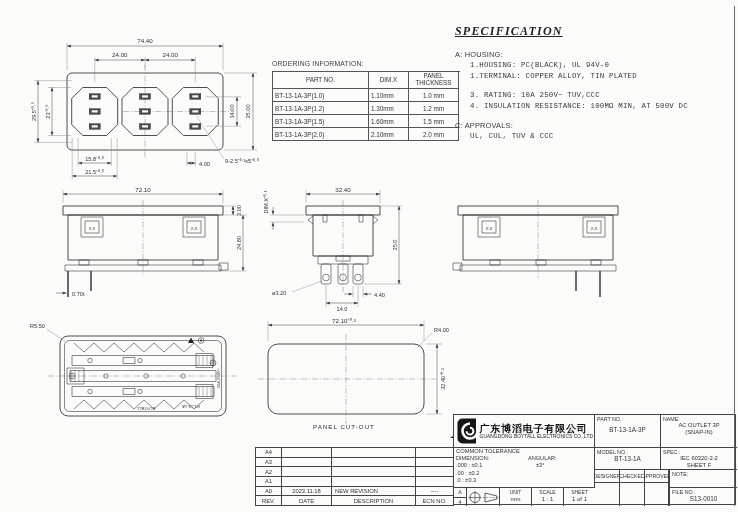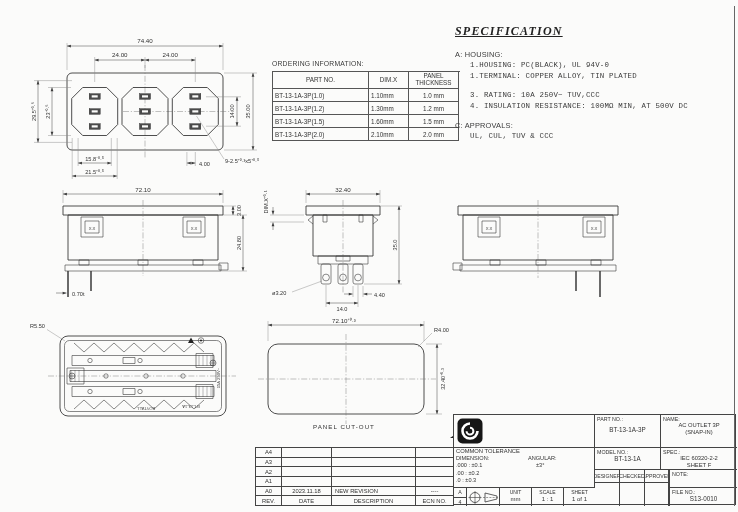--- a/index.html
+++ b/index.html
@@ -448,20 +448,24 @@
 </div>
 
 <div id="title-block" class="abs">
 
   <div class="tb br bb" id="logo-cell" style="left:0;top:0;width:141px;height:33px">
     <svg width="26" height="26">
       <rect x="0.5" y="0.5" width="25" height="25" rx="5" fill="#161616"></rect>
       <path d="M13,5.5 a7.5,7.5 0 1 0 7.5,7.5" stroke="#fff" stroke-width="2.6" fill="none"></path>
       <path d="M13,9.8 a3.4,3.4 0 1 1 -3.4,3.4" stroke="#fff" stroke-width="2" fill="none"></path>
     </svg>
+    <div style="margin-left:4px">
+      <div id="company-cn">广东博滔电子有限公司</div>
+      <div id="company-en">GUANGDONG BOYTALL ELECTRONICS CO.,LTD</div>
+    </div>
   </div>
 
   <div class="tb br bb" style="left:141px;top:0;width:66px;height:33px">
     <div class="tb-label">PART NO.:</div>
     <div class="tb-val" style="margin-top:4px">BT-13-1A-3P</div>
   </div>
 
   <div class="tb bb" style="left:207px;top:0;width:76px;height:33px">
     <div class="tb-label">NAME:</div>
     <div class="tb-val-s">AC OUTLET 3P</div>

